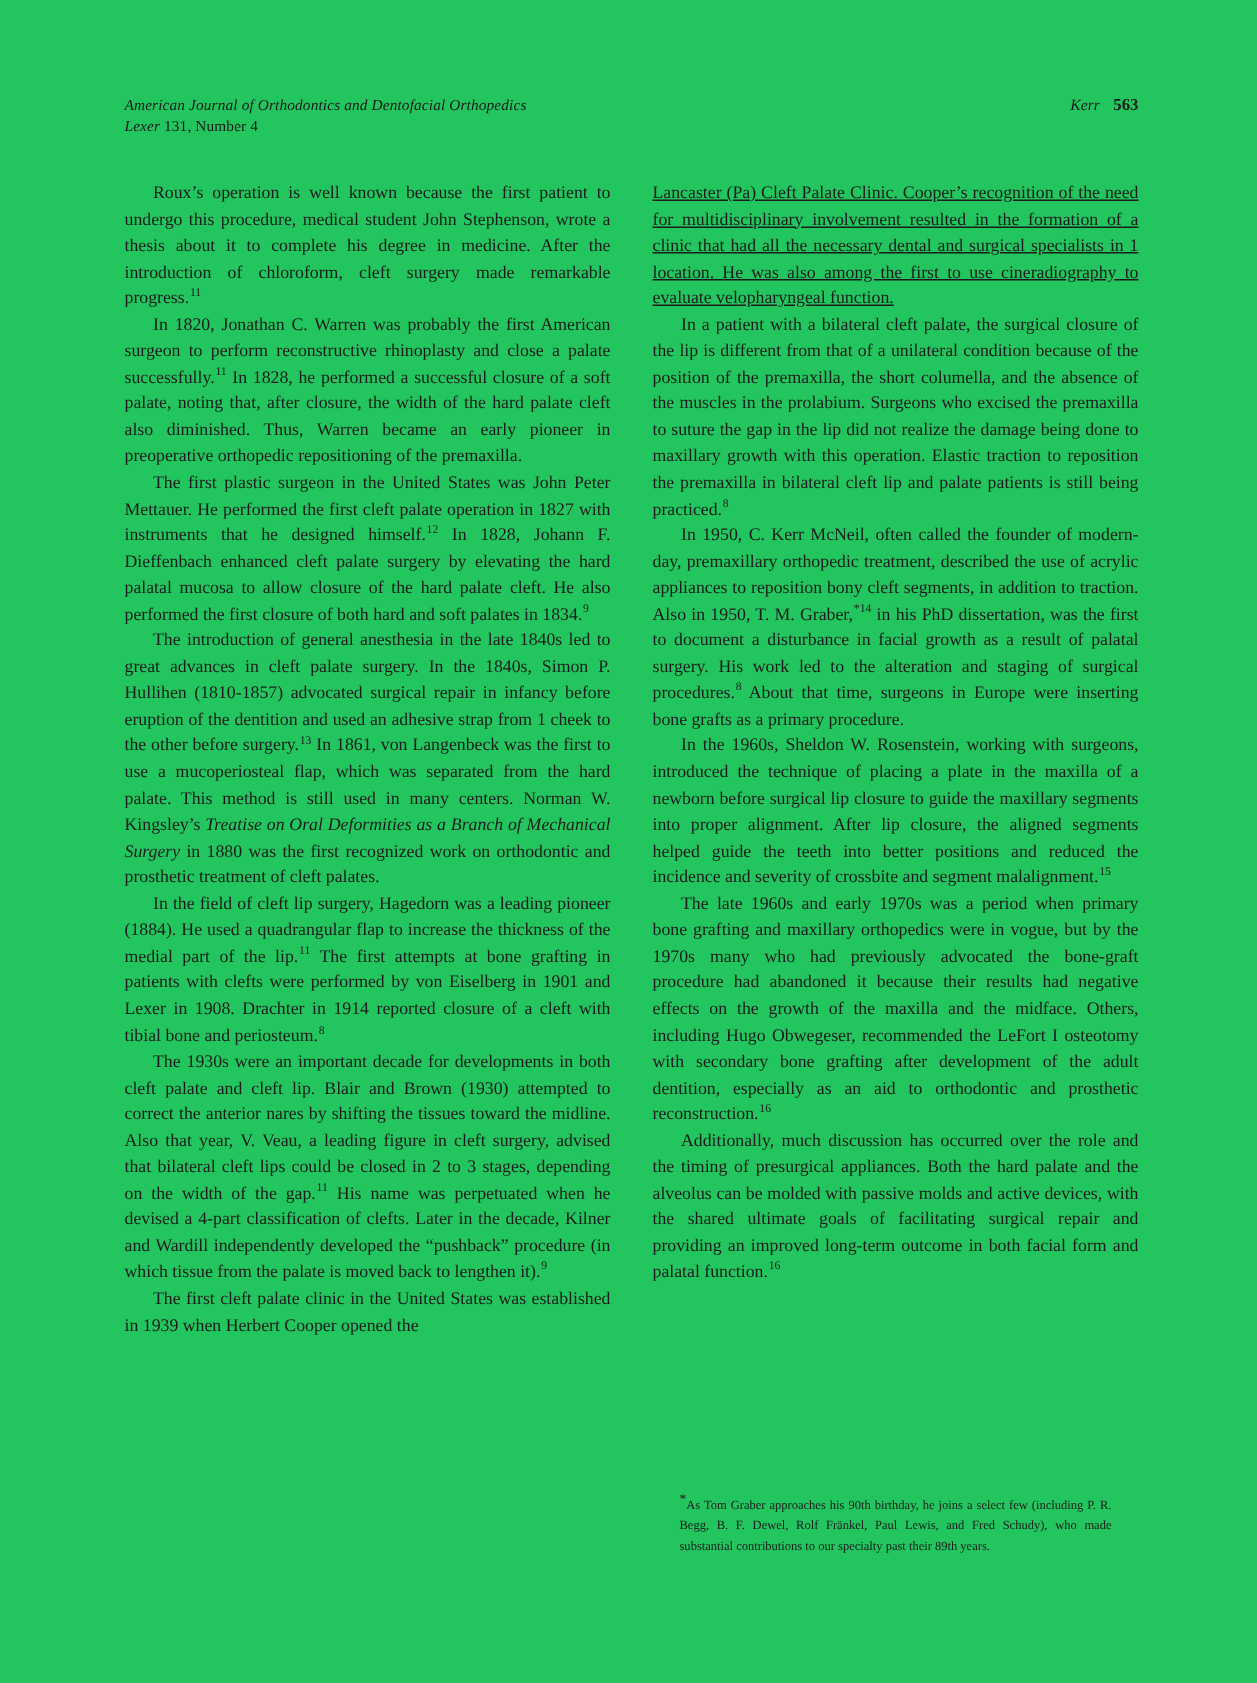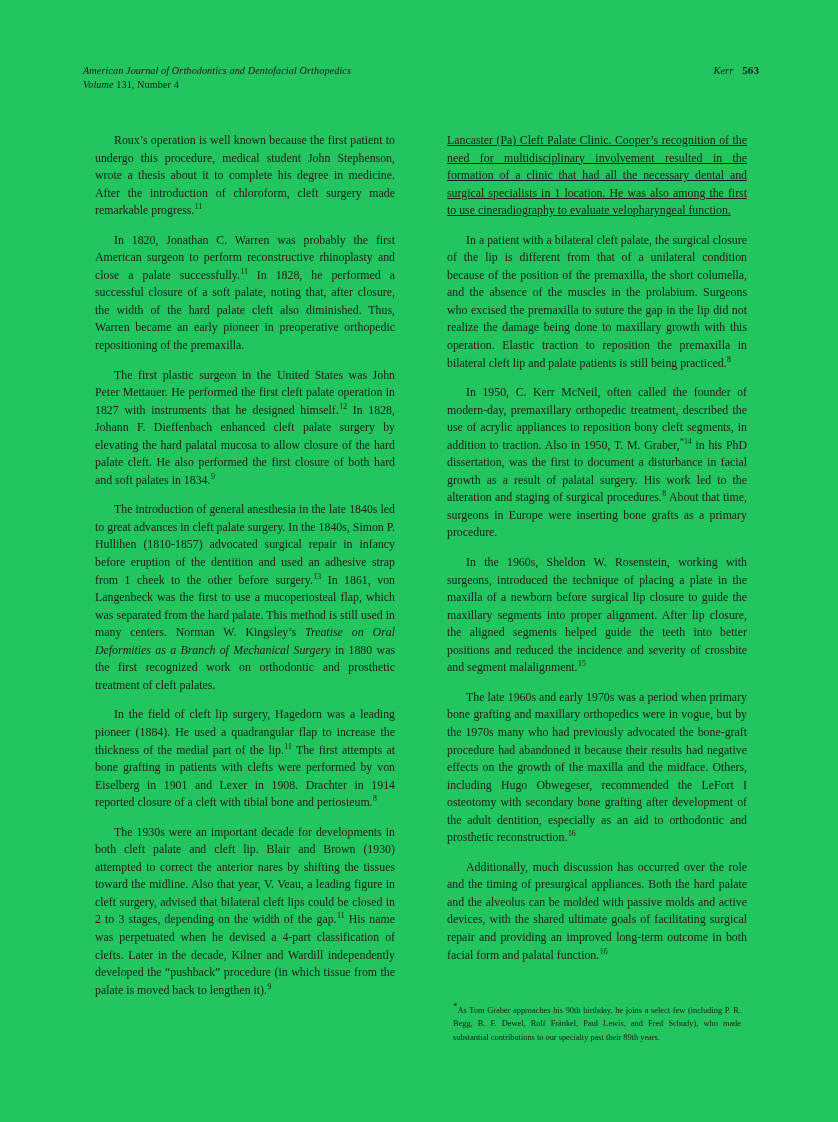--- a/index.html
+++ b/index.html
@@ -81,21 +81,21 @@
 
   .body-text {
     font-size: 11.85px;
     line-height: 17.55px;
     text-align: justify;
     text-justify: inter-word;
     hyphens: none;
     color: #1c1c1c;
   }
   .body-text p {
-    margin: 12px;
+    margin: 0;
     text-indent: 19px;
     font-variant-ligatures: none;
   }
   .body-text p.cont {
     text-indent: 0;
     text-decoration: underline;
   }
 
   sup {
     font-size: 0.66em;
@@ -125,36 +125,37 @@
   }
 </style>
 </head>
 <body>
 
 <div class="page">
 
   <div class="running-head">
     <div class="rh-left">
       <div>American Journal of Orthodontics and Dentofacial Orthopedics</div>
-      <div class="volume-line"><span class="vol-word">Volume</span> <span class="vol-num">131, Number 4</span></div>
+      <div class="volume-line"><span class="vol-word">Lexer</span> <span class="vol-num">131, Number 4</span></div>
     </div>
     <div class="rh-right">
       <span class="author">Kerr</span><span class="page-no">563</span>
     </div>
   </div>
 
   <div class="columns">
     <div class="col col-left">
       <div class="body-text" id="left-col-body">
           <p><span>Roux’s operation is well known because the first patient to undergo this procedure, medical student John Stephenson, wrote a thesis about it to complete his degree in medicine. After the introduction of chloroform, cleft surgery made remarkable progress.</span><sup>11</sup></p>
           <p><span>In 1820, Jonathan C. Warren was probably the first American surgeon to perform reconstructive rhinoplasty and close a palate successfully.</span><sup>11</sup><span> In 1828, he performed a successful closure of a soft palate, noting that, after closure, the width of the hard palate cleft also diminished. Thus, Warren became an early pioneer in preoperative orthopedic repositioning of the premaxilla.</span></p>
           <p><span>The first plastic surgeon in the United States was John Peter Mettauer. He performed the first cleft palate operation in 1827 with instruments that he designed himself.</span><sup>12</sup><span> In 1828, Johann F. Dieffenbach enhanced cleft palate surgery by elevating the hard palatal mucosa to allow closure of the hard palate cleft. He also performed the first closure of both hard and soft palates in 1834.</span><sup>9</sup></p>
           <p><span>The introduction of general anesthesia in the late 1840s led to great advances in cleft palate surgery. In the 1840s, Simon P. Hullihen (1810-1857) advocated surgical repair in infancy before eruption of the dentition and used an adhesive strap from 1 cheek to the other before surgery.</span><sup>13</sup><span> In 1861, von Langenbeck was the first to use a mucoperiosteal flap, which was separated from the hard palate. This method is still used in many centers. Norman W. Kingsley’s </span><span class="ital">Treatise on Oral Deformities as a Branch of Mechanical Surgery</span><span> in 1880 was the first recognized work on orthodontic and prosthetic treatment of cleft palates.</span></p>
           <p><span>In the field of cleft lip surgery, Hagedorn was a leading pioneer (1884). He used a quadrangular flap to increase the thickness of the medial part of the lip.</span><sup>11</sup><span> The first attempts at bone grafting in patients with clefts were performed by von Eiselberg in 1901 and Lexer in 1908. Drachter in 1914 reported closure of a cleft with tibial bone and periosteum.</span><sup>8</sup></p>
           <p><span>The 1930s were an important decade for developments in both cleft palate and cleft lip. Blair and Brown (1930) attempted to correct the anterior nares by shifting the tissues toward the midline. Also that year, V. Veau, a leading figure in cleft surgery, advised that bilateral cleft lips could be closed in 2 to 3 stages, depending on the width of the gap.</span><sup>11</sup><span> His name was perpetuated when he devised a 4-part classification of clefts. Later in the decade, Kilner and Wardill independently developed the “pushback” procedure (in which tissue from the palate is moved back to lengthen it).</span><sup>9</sup></p>
+          <p><span>The first cleft palate clinic in the United States was established in 1939 when Herbert Cooper opened the</span></p>
         </div>
     </div>
     <div class="col col-right">
       <div class="body-text" id="right-col-body">
           <p class="cont"><span>Lancaster (Pa) Cleft Palate Clinic. Cooper’s recognition of the need for multidisciplinary involvement resulted in the formation of a clinic that had all the necessary dental and surgical specialists in 1 location. He was also among the first to use cineradiography to evaluate velopharyngeal function.</span></p>
           <p><span>In a patient with a bilateral cleft palate, the surgical closure of the lip is different from that of a unilateral condition because of the position of the premaxilla, the short columella, and the absence of the muscles in the prolabium. Surgeons who excised the premaxilla to suture the gap in the lip did not realize the damage being done to maxillary growth with this operation. Elastic traction to reposition the premaxilla in bilateral cleft lip and palate patients is still being practiced.</span><sup>8</sup></p>
           <p><span>In 1950, C. Kerr McNeil, often called the founder of modern-day, premaxillary orthopedic treatment, described the use of acrylic appliances to reposition bony cleft segments, in addition to traction. Also in 1950, T. M. Graber,</span><sup>*14</sup><span> in his PhD dissertation, was the first to document a disturbance in facial growth as a result of palatal surgery. His work led to the alteration and staging of surgical procedures.</span><sup>8</sup><span> About that time, surgeons in Europe were inserting bone grafts as a primary procedure.</span></p>
           <p><span>In the 1960s, Sheldon W. Rosenstein, working with surgeons, introduced the technique of placing a plate in the maxilla of a newborn before surgical lip closure to guide the maxillary segments into proper alignment. After lip closure, the aligned segments helped guide the teeth into better positions and reduced the incidence and severity of crossbite and segment malalignment.</span><sup>15</sup></p>
           <p><span>The late 1960s and early 1970s was a period when primary bone grafting and maxillary orthopedics were in vogue, but by the 1970s many who had previously advocated the bone-graft procedure had abandoned it because their results had negative effects on the growth of the maxilla and the midface. Others, including Hugo Obwegeser, recommended the LeFort I osteotomy with secondary bone grafting after development of the adult dentition, especially as an aid to orthodontic and prosthetic reconstruction.</span><sup>16</sup></p>
           <p><span>Additionally, much discussion has occurred over the role and the timing of presurgical appliances. Both the hard palate and the alveolus can be molded with passive molds and active devices, with the shared ultimate goals of facilitating surgical repair and providing an improved long-term outcome in both facial form and palatal function.</span><sup>16</sup></p>

